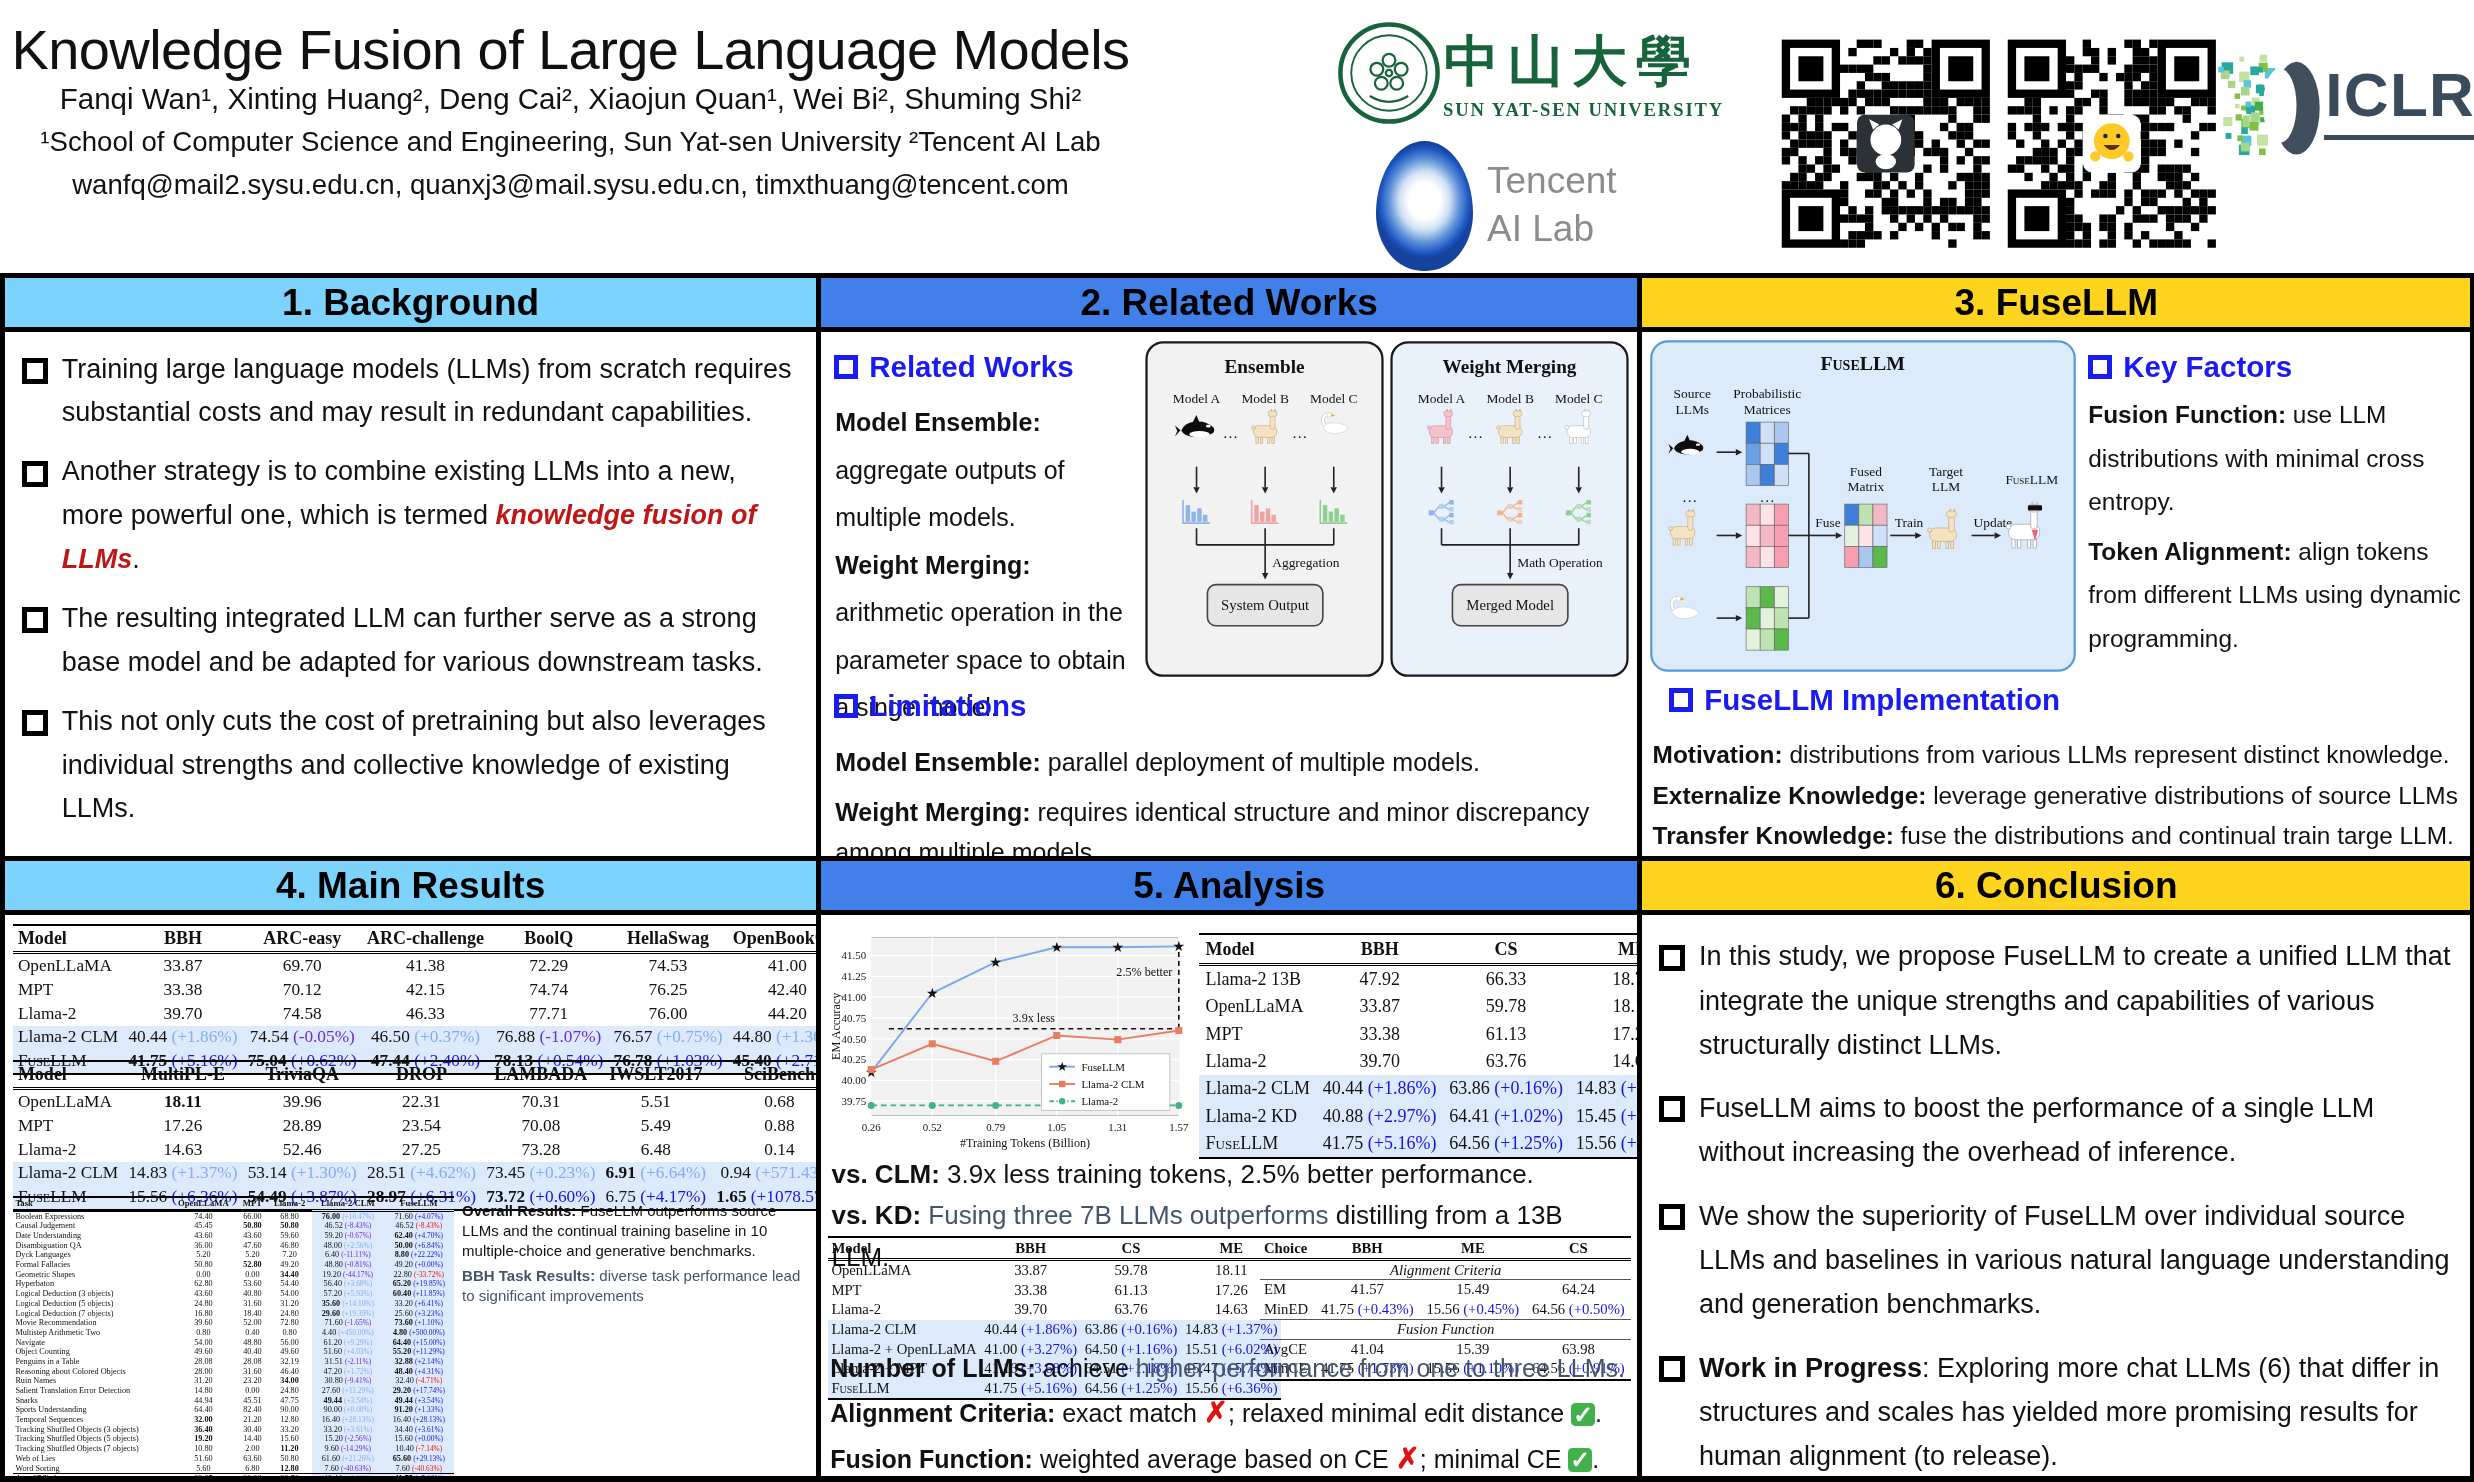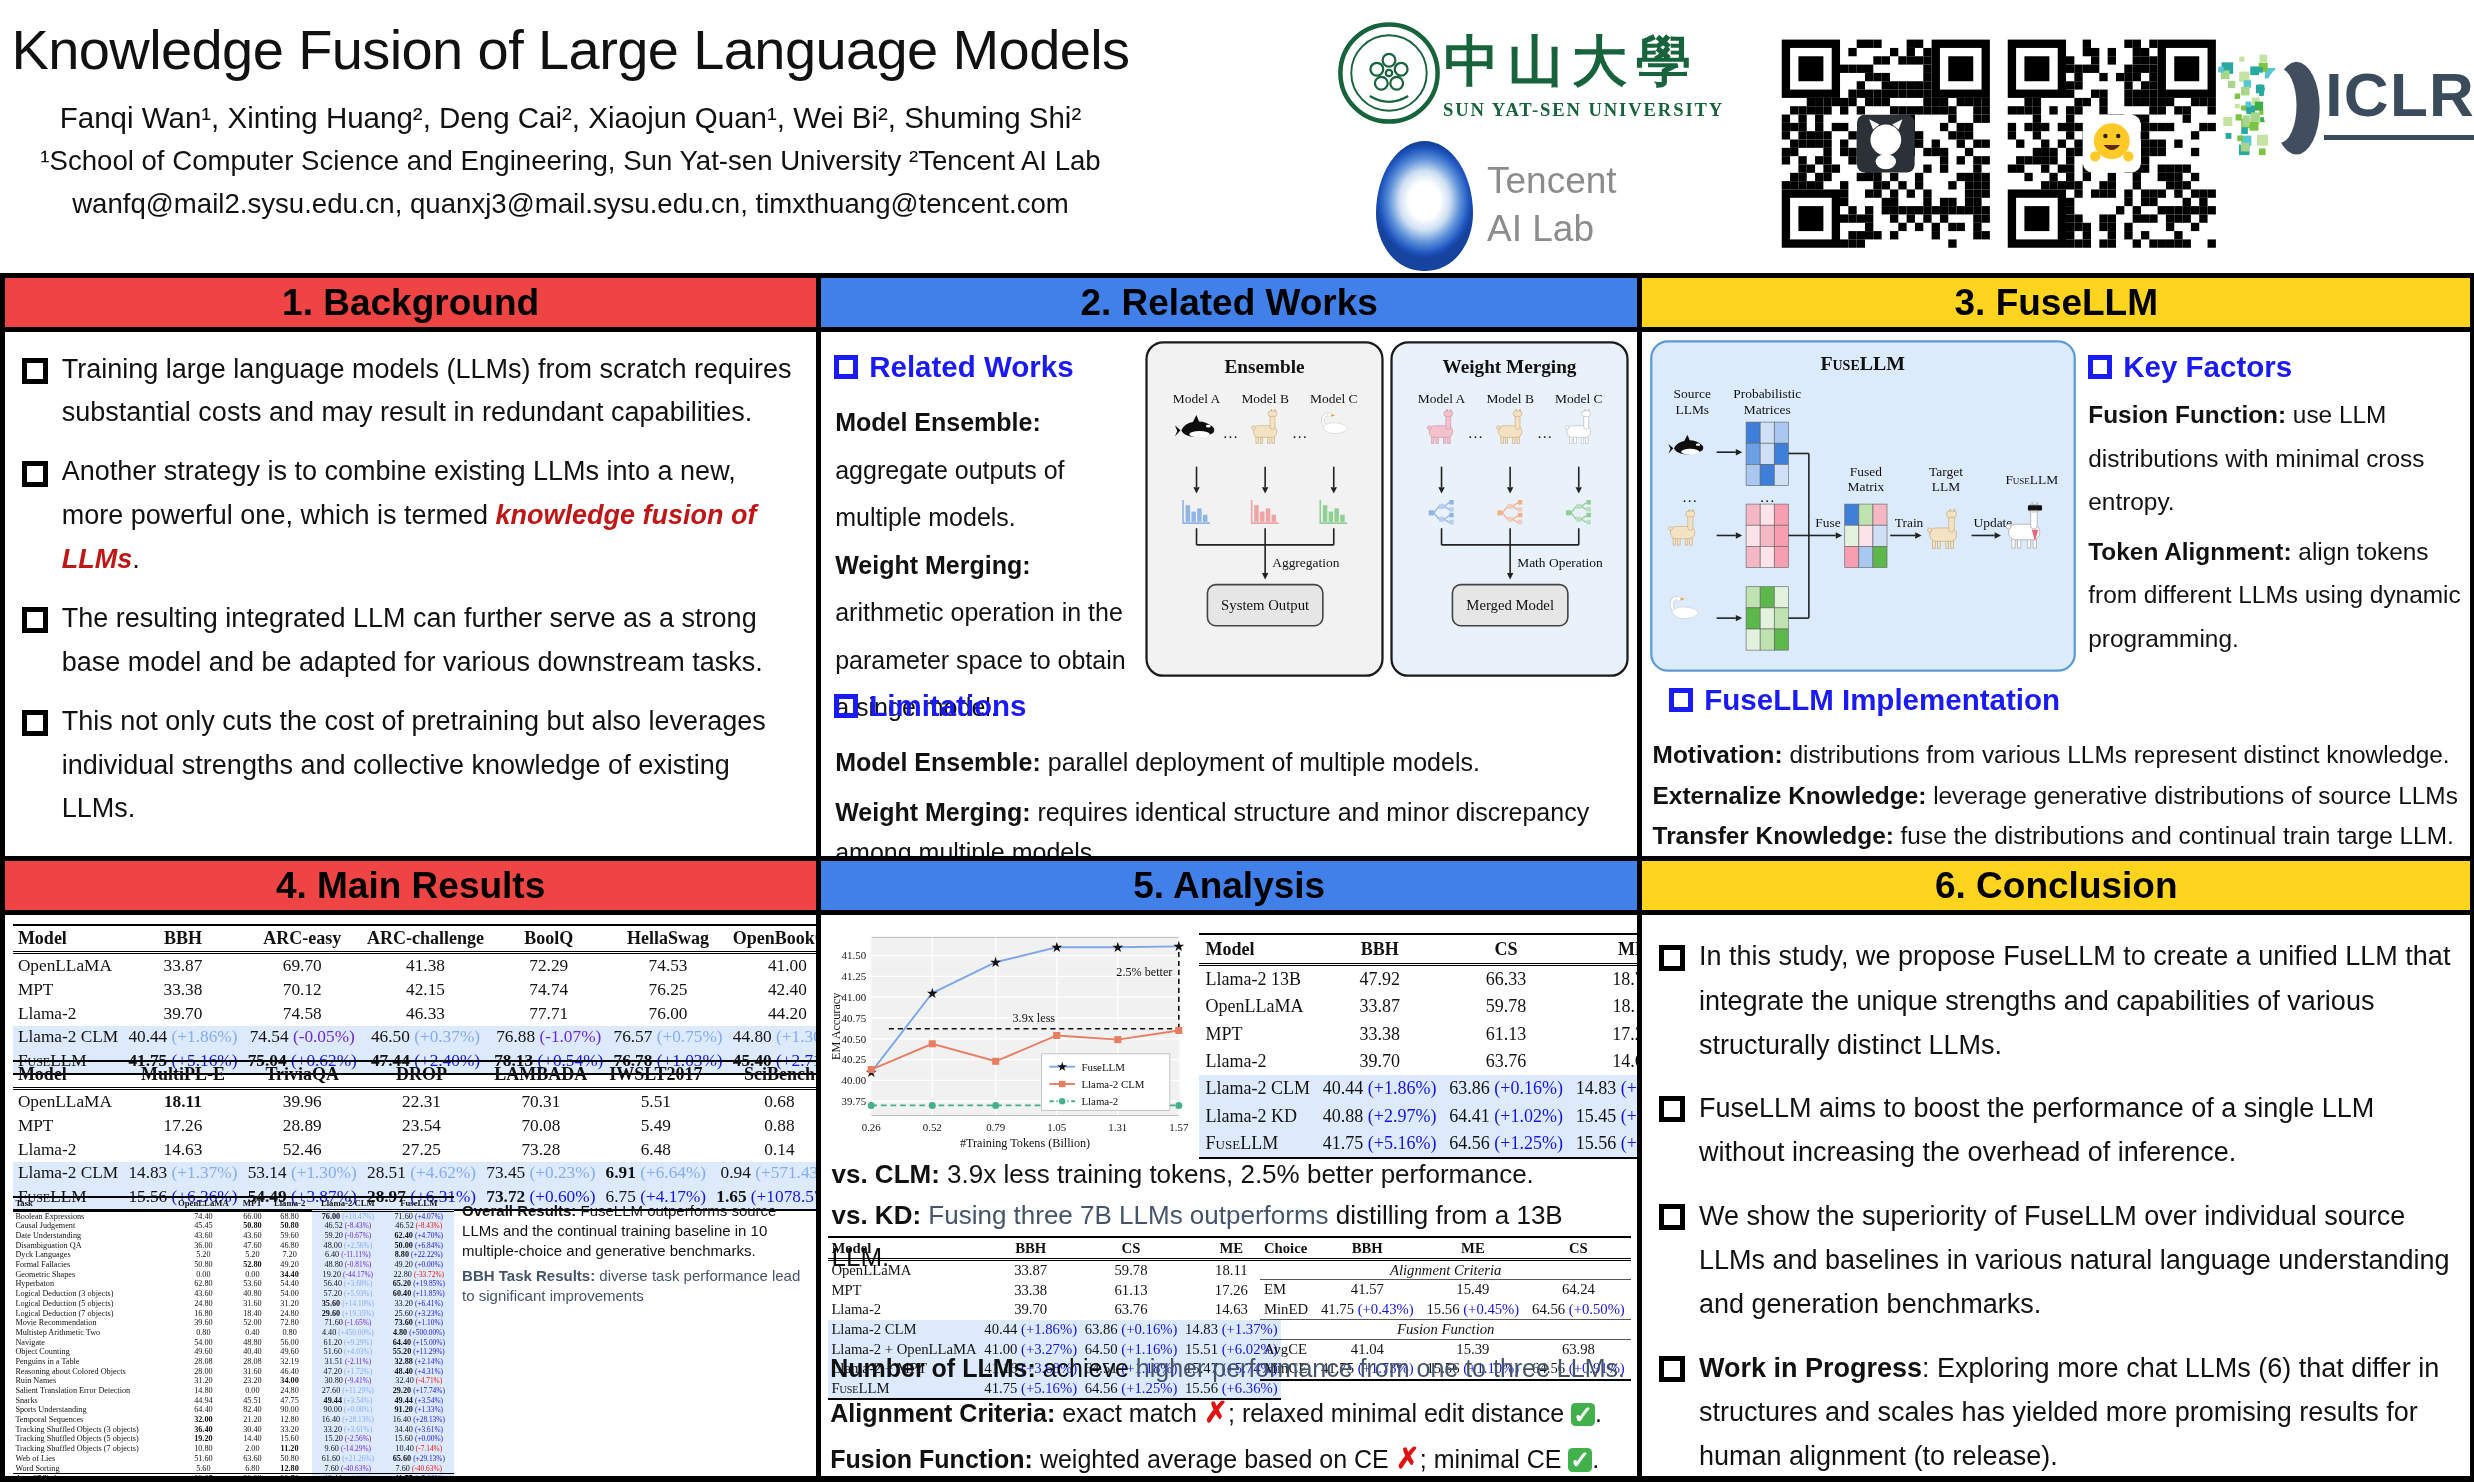--- a/index.html
+++ b/index.html
@@ -2,21 +2,21 @@
 <html style="font-size:10.3px"><head>
 <meta charset="utf-8">
 <style>
   html,body{margin:0;padding:0;background:#fff}
   .poster{position:relative;width:2475px;height:1482px;background:#fff;
     font-family:"Liberation Sans",sans-serif;color:#111;overflow:hidden}
   
   .hdr{position:absolute;left:0;top:8px;width:2050px;height:273px}
   .hdr-text{position:absolute;left:0;top:0;width:1141px;text-align:center}
   .title{font-size:56px;font-weight:500;letter-spacing:-0.6px;margin-top:9px}
-  .authors{font-size:29.5px;margin-top:19px}
+  .authors{font-size:29.5px;}
   .affil{font-size:27.6px;margin-top:10.3px}
   .emails{font-size:27.6px;margin-top:10.3px}
   .cjk{position:absolute;left:1444px;top:16.7px;font-family:Liberation Serif, serif;
     font-weight:bold;font-size:55px;color:#17633b;letter-spacing:9px}
   .sysu-en{position:absolute;left:1443px;top:91px;font-family:"Liberation Serif",serif;
     font-weight:bold;font-size:18.6px;color:#17633b;letter-spacing:1.9px}
   .tencent-blob{position:absolute;left:1376px;top:133px;width:97px;height:130px;
     border-radius:52% 52% 50% 50%/58% 58% 46% 46%;
     background:radial-gradient(50% 44% at 50% 46%,#ffffff 0%,#ffffff 32%,#cfe0f2 52%,#5a8fd8 74%,#1d55c0 92%,#16439e 100%)}
   .tencent-text{position:absolute;left:1487px;top:149px;font-size:37px;color:#8c8c8c;
@@ -25,21 +25,21 @@
   .iclr-word{position:absolute;left:106px;top:10.3px;font-size:62px;font-weight:bold;
     color:#3a4b5c;border-bottom:5.8px solid #3a4b5c;padding:0 2.6px 5.1px 1.3px;letter-spacing:1.3px}
   .qr{position:absolute;background:#fff}
   
   .sections{position:absolute;left:0;top:273px;width:2475px;height:1209px;background:#000;
     box-sizing:border-box;padding:5.1px;display:grid;gap:5.1px;
     grid-template-columns:811px 816px 828px;
     grid-template-rows:49px 524px 49px 561px}
   .shead{display:flex;align-items:center;justify-content:center;
     font-size:37px;font-weight:600;color:#000}
-  .bg-green{background:#ef4444}.bg-blue{background:#4180e8}.bg-yellow{background:#ffd41e}
+  .bg-green{background:#7dd3fc}.bg-blue{background:#4180e8}.bg-yellow{background:#ffd41e}
   .sbody{background:#fff;position:relative;overflow:hidden}
   
   .u{text-decoration-thickness:1.9px;text-underline-offset:5.1px}
   .b{font-weight:700}
   .c-red{color:#bf1616;font-weight:700;font-style:italic}
   .c-navy{color:#44546a}
   .bx{color:#e01212;font-weight:900;font-size:1.15em}
   .bc{display:inline-block;background:#43b14b;color:#fff;border-radius:4.5px;width:1em;height:1em;
     line-height:1.02em;text-align:center;font-weight:700;font-size:.95em;vertical-align:-0.6px}
   .bl{display:flex;align-items:flex-start}

